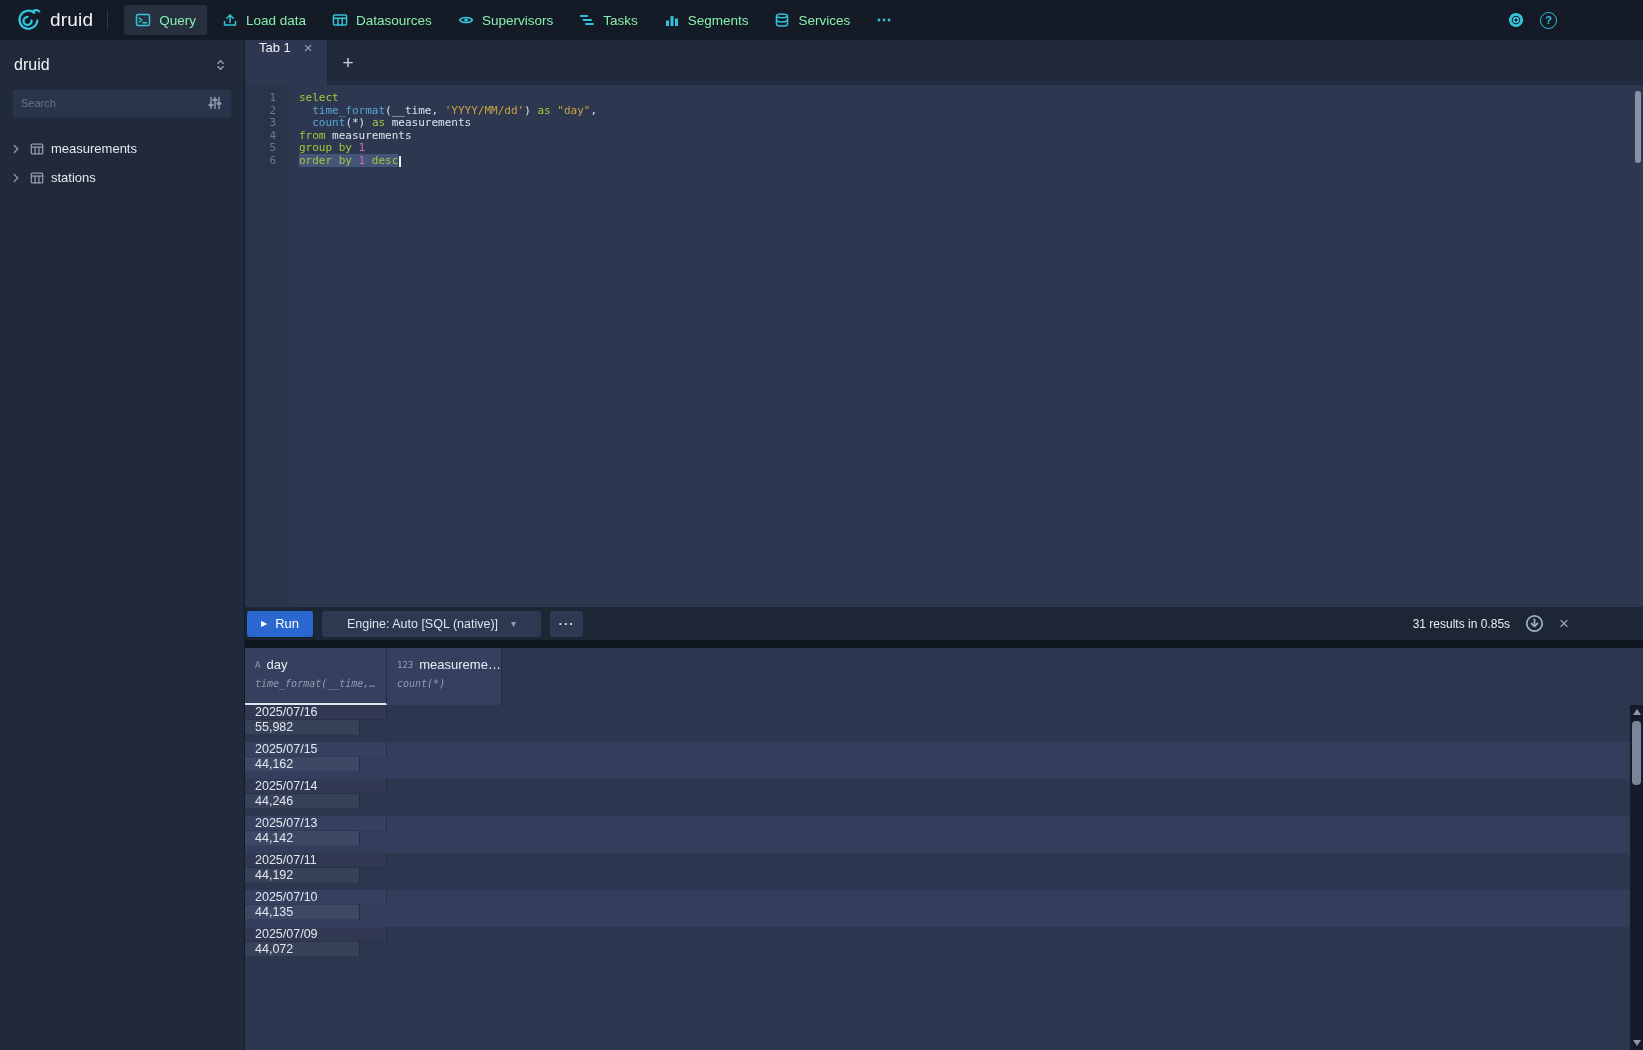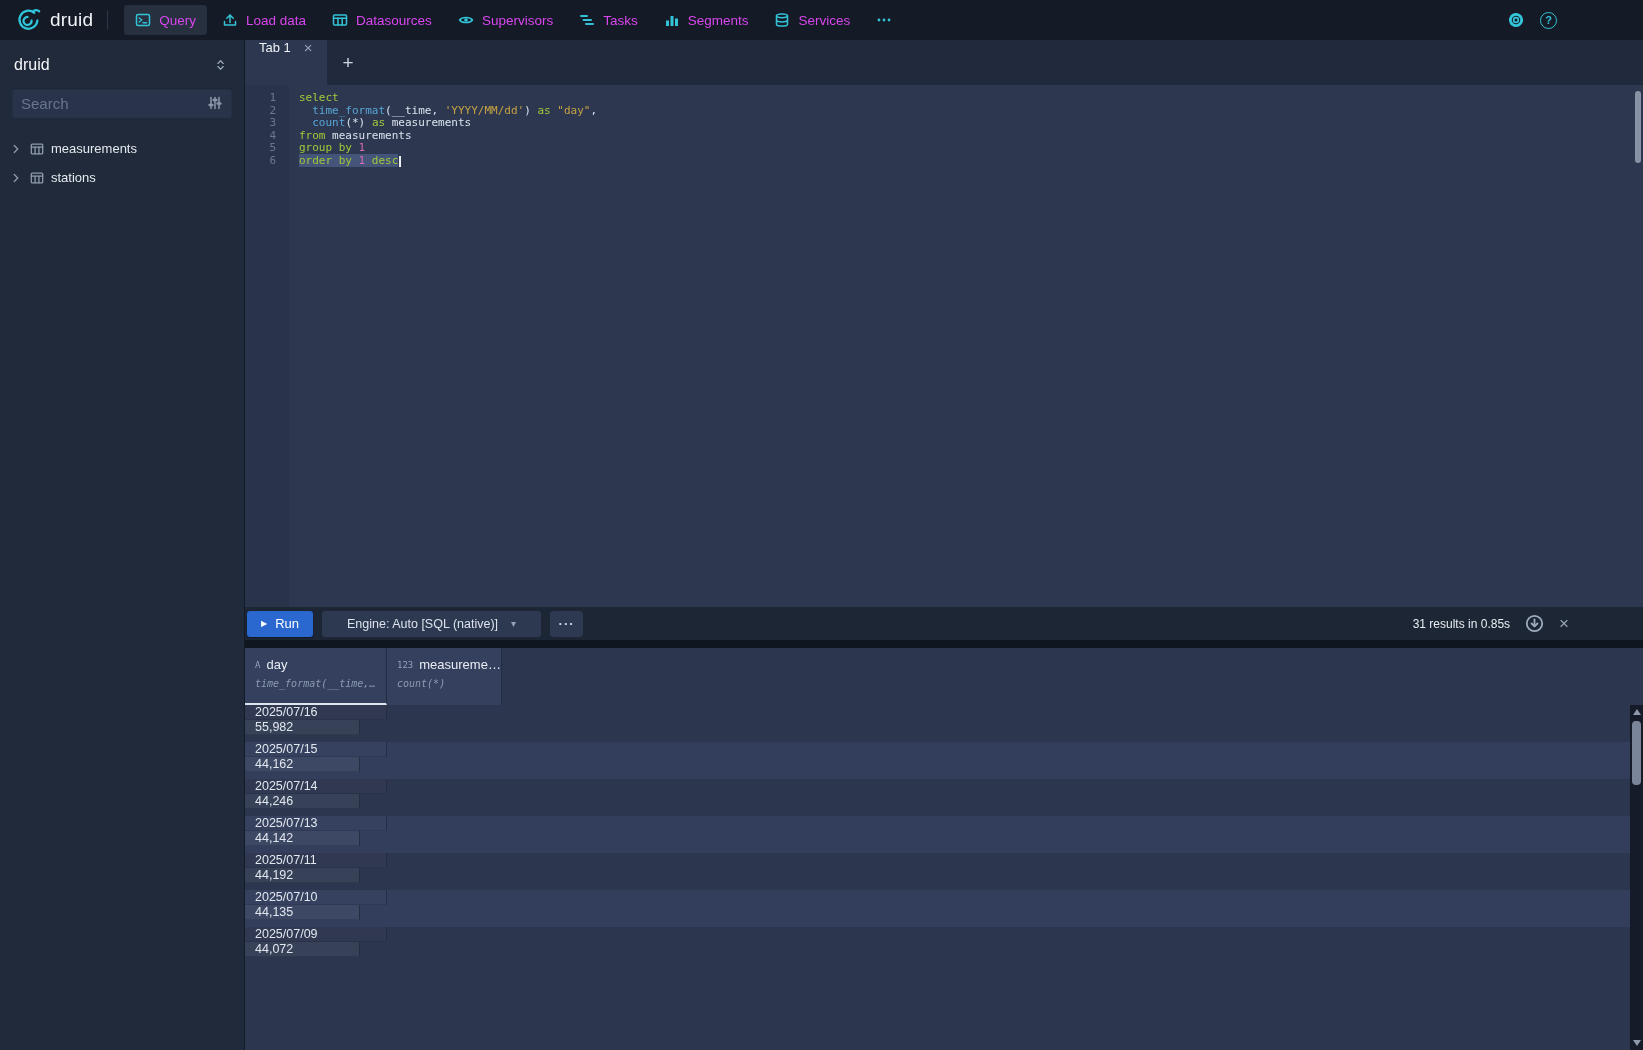--- a/index.html
+++ b/index.html
@@ -6,21 +6,21 @@
   html,body{width:1643px;height:1050px;overflow:hidden;background:#10161f;
     font-family:"Liberation Sans",sans-serif;color:#e4e8ef;}
 
   
   .topbar{height:40px;background:#141a26;display:flex;align-items:center;padding:0 14px;gap:6px;}
   .brand{display:flex;align-items:center;gap:9px;margin-right:4px;}
   .brand-name{font-size:19px;color:#f2f5f8;letter-spacing:.2px;}
   .topbar-divider{width:1px;height:20px;background:#2c3748;margin:0 10px 0 4px;}
   #topnav{display:flex;align-items:center;gap:4px;}
   .nav-item{display:flex;align-items:center;gap:8px;height:30px;padding:0 11px;border-radius:3px;
-    color:#d946ef;font-size:13.5px;cursor:pointer;}
+    color:#86efac;font-size:13.5px;cursor:pointer;}
   .nav-item.active{background:#26303f;}
   .nav-item .icon{color:#34c3d6;}
   .topbar-right{margin-left:auto;display:flex;align-items:center;gap:15px;padding-right:72px;}
   .gear-wrap{color:#35c4d8;}
   .help-icon{width:17px;height:17px;border:1.7px solid #35c4d8;border-radius:50%;color:#35c4d8;
     display:flex;align-items:center;justify-content:center;font-size:11px;font-weight:bold;cursor:pointer;}
 
   .icon{display:inline-flex;width:16px;height:16px;flex-shrink:0;}
   .icon svg{display:block;width:100%;height:100%;}
   .icon.lg{width:18px;height:18px;}
@@ -31,21 +31,21 @@
 
   
   .sidebar{width:245px;background:#202a3a;border-right:1px solid #141b28;display:flex;
     flex-direction:column;flex-shrink:0;}
   .sidebar-header{padding:16px 16px 12px 14px;display:flex;justify-content:space-between;align-items:center;}
   .sidebar-title{font-size:16px;color:#f4f6f9;}
   .sort-wrap{color:#97a2b5;cursor:pointer;}
   .search-box{margin:2px 12px 0;background:#29344a;border-radius:3px;height:30px;display:flex;
     align-items:center;padding:0 9px;box-shadow:inset 0 1px 2px rgba(0,0,0,.35);}
   .search-box input{flex:1;background:transparent;border:none;outline:none;color:#e3e8f0;
-    font-size:15px;font-family:inherit;min-width:0;}
+    font-size:11px;font-family:inherit;min-width:0;}
   .search-box input::placeholder{color:#69758b;}
   .filter-wrap{color:#8b96aa;cursor:pointer;}
   .tree{margin-top:16px;}
   .tree-item{height:29px;display:flex;align-items:center;gap:7px;padding:0 9px;font-size:13px;
     color:#e4e8ef;cursor:pointer;}
   .tree-item .chev,.tree-item .tbl{color:#8e99ac;}
 
   
   .main{flex:1;display:flex;flex-direction:column;min-width:0;background:#2d3850;}
   .tabbar{height:45px;background:#202a3c;display:flex;align-items:stretch;flex-shrink:0;}

